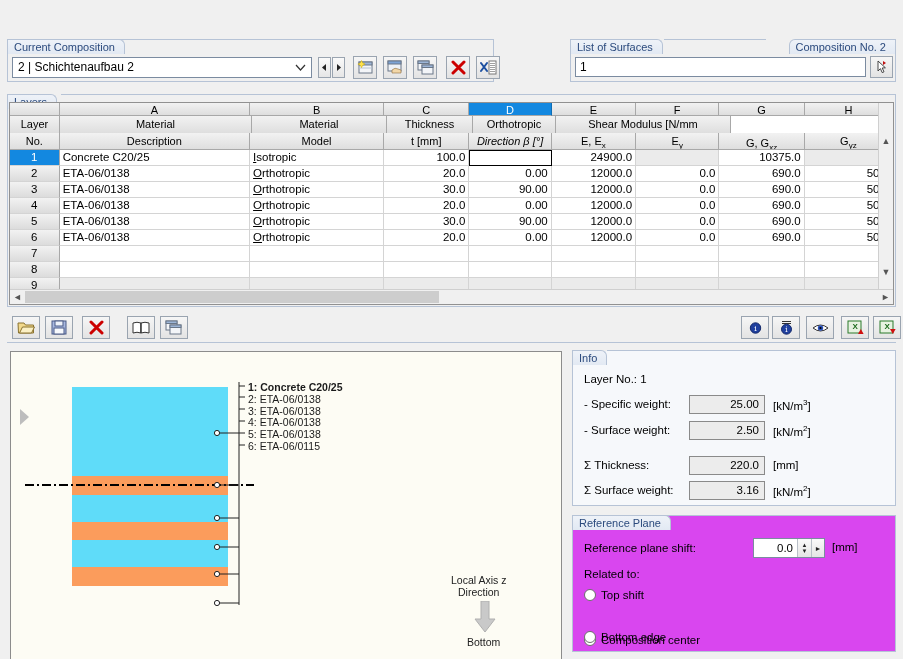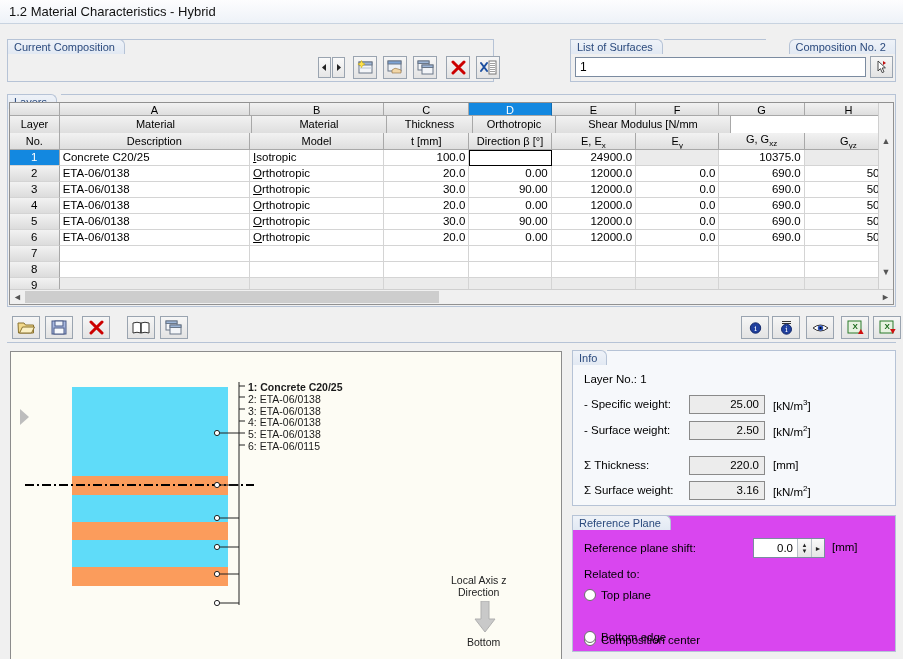--- a/index.html
+++ b/index.html
@@ -166,28 +166,33 @@
     font-size: 7px; color: #222;
   }
   sub { font-size: 8px; }
   sup { font-size: 8px; }
 </style>
 </head>
 <body>
 
 <div id="app">
 
-  <div class="titlebar">
-    <span>1.2 Material Characteristics - Hybrid</span>
-  </div>
 
   <div class="group" style="left:7px; top:40px; width:487px; height:42px;">
     <div class="gtitle">Current Composition</div>
     <div class="gtop-line" style="left:86px; right:-1px;"></div>
 
+    <div class="combo" style="position:absolute; left:4px; top:17px; width:300px;">
+      <span>2 | Schichtenaufbau 2</span>
+      <span class="arr">
+        <svg width="11" height="7" viewBox="0 0 11 7">
+            <path d="M1 1 L5.5 6 L10 1" stroke="#333" stroke-width="1.2" fill="none"></path>
+          </svg>
+      </span>
+    </div>
 
     <div class="btn" style="position:absolute; left:310px; top:17px; width:13px; height:21px;">
       <svg width="5" height="7" viewBox="0 0 5 7">
           <path d="M4 0 L4 7 L0 3.5 Z" fill="#222"></path>
         </svg>
     </div>
     <div class="btn" style="position:absolute; left:324px; top:17px; width:13px; height:21px;">
       <svg width="5" height="7" viewBox="0 0 5 7">
           <path d="M1 0 L1 7 L5 3.5 Z" fill="#222"></path>
         </svg>
@@ -270,24 +275,24 @@
       <div class="hc" style="width:86px; border-bottom:none; line-height:17px;">Thickness</div>
       <div class="hc" style="width:83px; border-bottom:none; line-height:17px;">Orthotropic</div>
       <div class="hc" style="width:175px; border-bottom:none; line-height:17px;">Shear Modulus [N/mm</div>
     </div>
 
     <div class="tblrow" style="height:17px;">
       <div class="hc" style="width:50px; line-height:16px;">No.</div>
       <div class="hc" style="width:192px; line-height:16px;">Description</div>
       <div class="hc" style="width:135px; line-height:16px;text-align:center;">Model</div>
       <div class="hc" style="width:86px; line-height:16px;">t [mm]</div>
-      <div class="hc" style="width:83px; line-height:16px;">Direction β [°]</div>
+      <div class="hc" style="width:83px; line-height:16px;font-style:italic;">Direction β [°]</div>
       <div class="hc" style="width:85px; line-height:16px;">E, E<sub>x</sub></div>
       <div class="hc" style="width:84px; line-height:16px;">E<sub>y</sub></div>
-      <div class="hc" style="width:86px; line-height:12px;">G, G<sub>xz</sub></div>
+      <div class="hc" style="width:86px; line-height:20px;">G, G<sub>xz</sub></div>
       <div class="hc" style="width:89px; line-height:16px;">G<sub>yz</sub></div>
     </div>
 
     <div id="rows">
         <div class="tblrow">
           <div class="cell rownum sel" style="width: 50px;">1</div>
           <div class="cell" style="width: 192px;">Concrete C20/25</div>
           <div class="cell" style="width: 135px;"><span class="u">I</span>sotropic</div>
           <div class="cell num" style="width: 86px;">100.0</div>
           <div class="cell num active" style="width: 83px;"></div>
@@ -568,19 +573,19 @@
         <span>▲</span>
         <span>▼</span>
       </div>
       <div class="sp2">►</div>
     </div>
     <div class="unit" style="position:absolute; left:259px; top:25px;">[mm]</div>
 
     <div class="lbl" style="position:absolute; left:11px; top:52px;">Related to:</div>
 
     <div id="radios">
-        <div style="position: absolute; left: 11px; top: 73px;"><span class="radio"></span><span class="lbl" style="margin-left: 5px;">Top plane</span></div>
+        <div style="position: absolute; left: 11px; top: 73px;"><span class="radio"></span><span class="lbl" style="margin-left: 5px;">Top shift</span></div>
         <div style="position: absolute; left: 11px; top: 94px; margin-top: 24px;"><span class="radio on"></span><span class="lbl" style="margin-left: 5px;">Composition center</span></div>
         <div style="position: absolute; left: 11px; top: 115px;"><span class="radio"></span><span class="lbl" style="margin-left: 5px;">Bottom edge</span></div>
       </div>
   </div>
 
 </div>
 
 </body></html>

